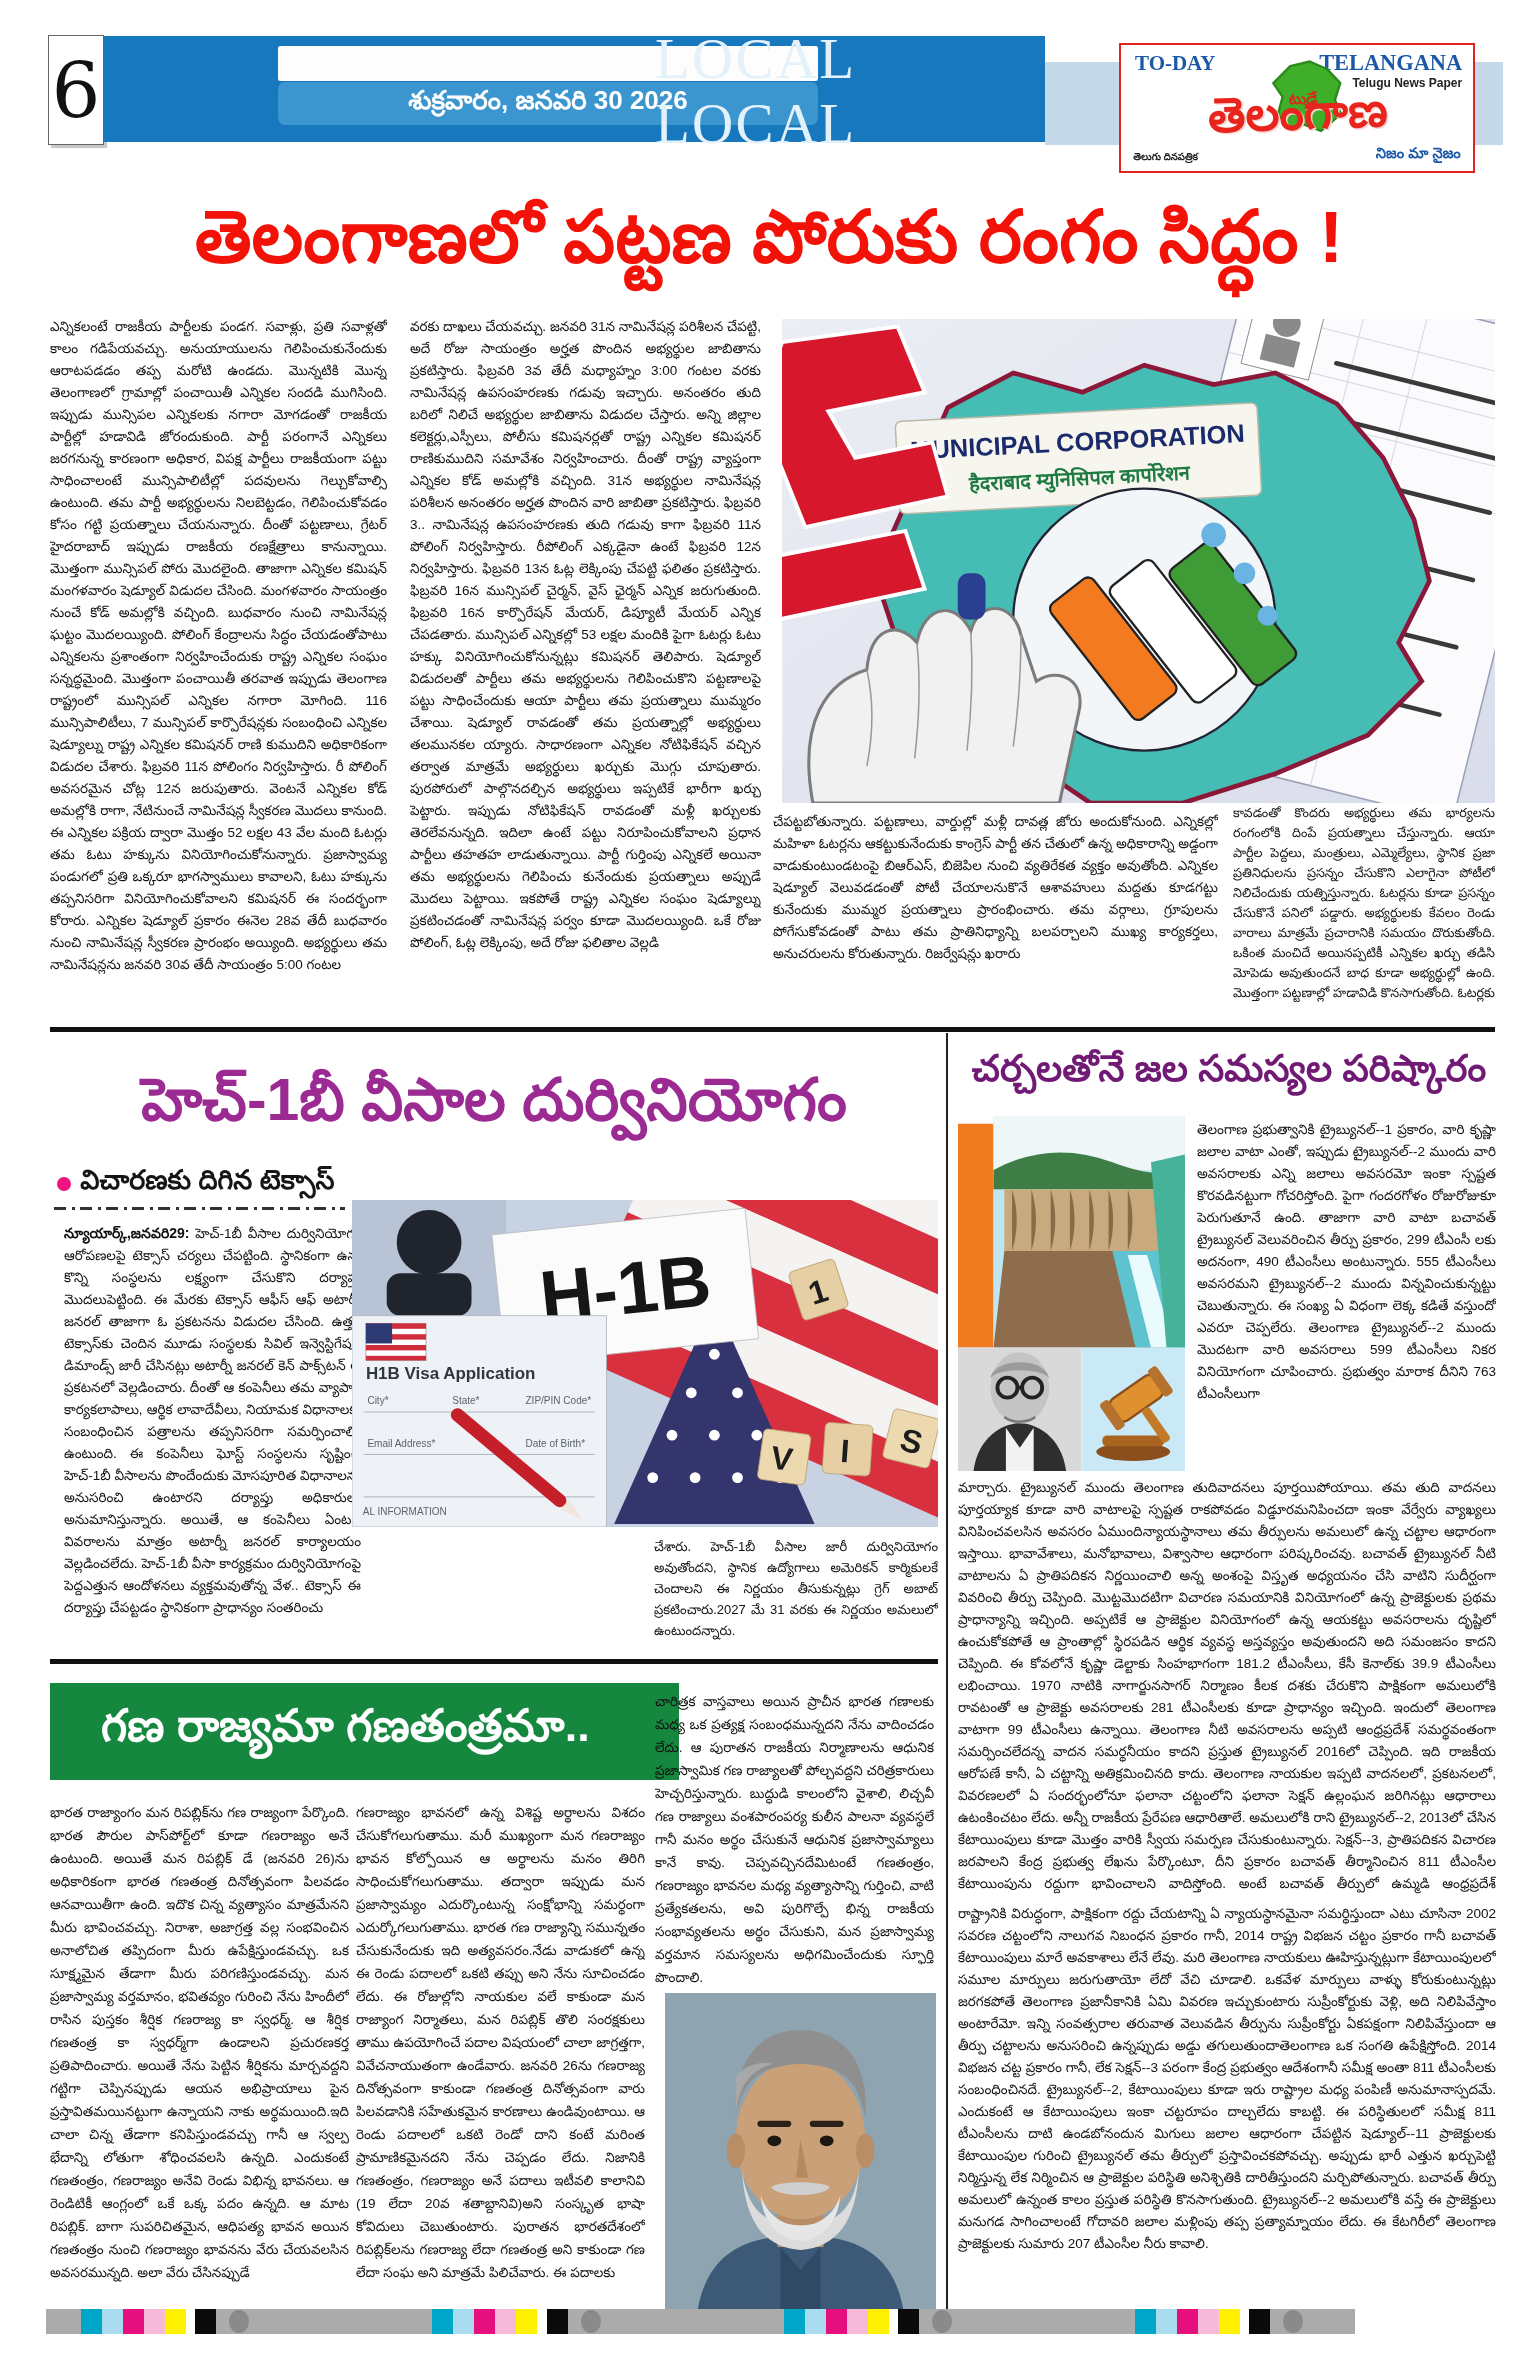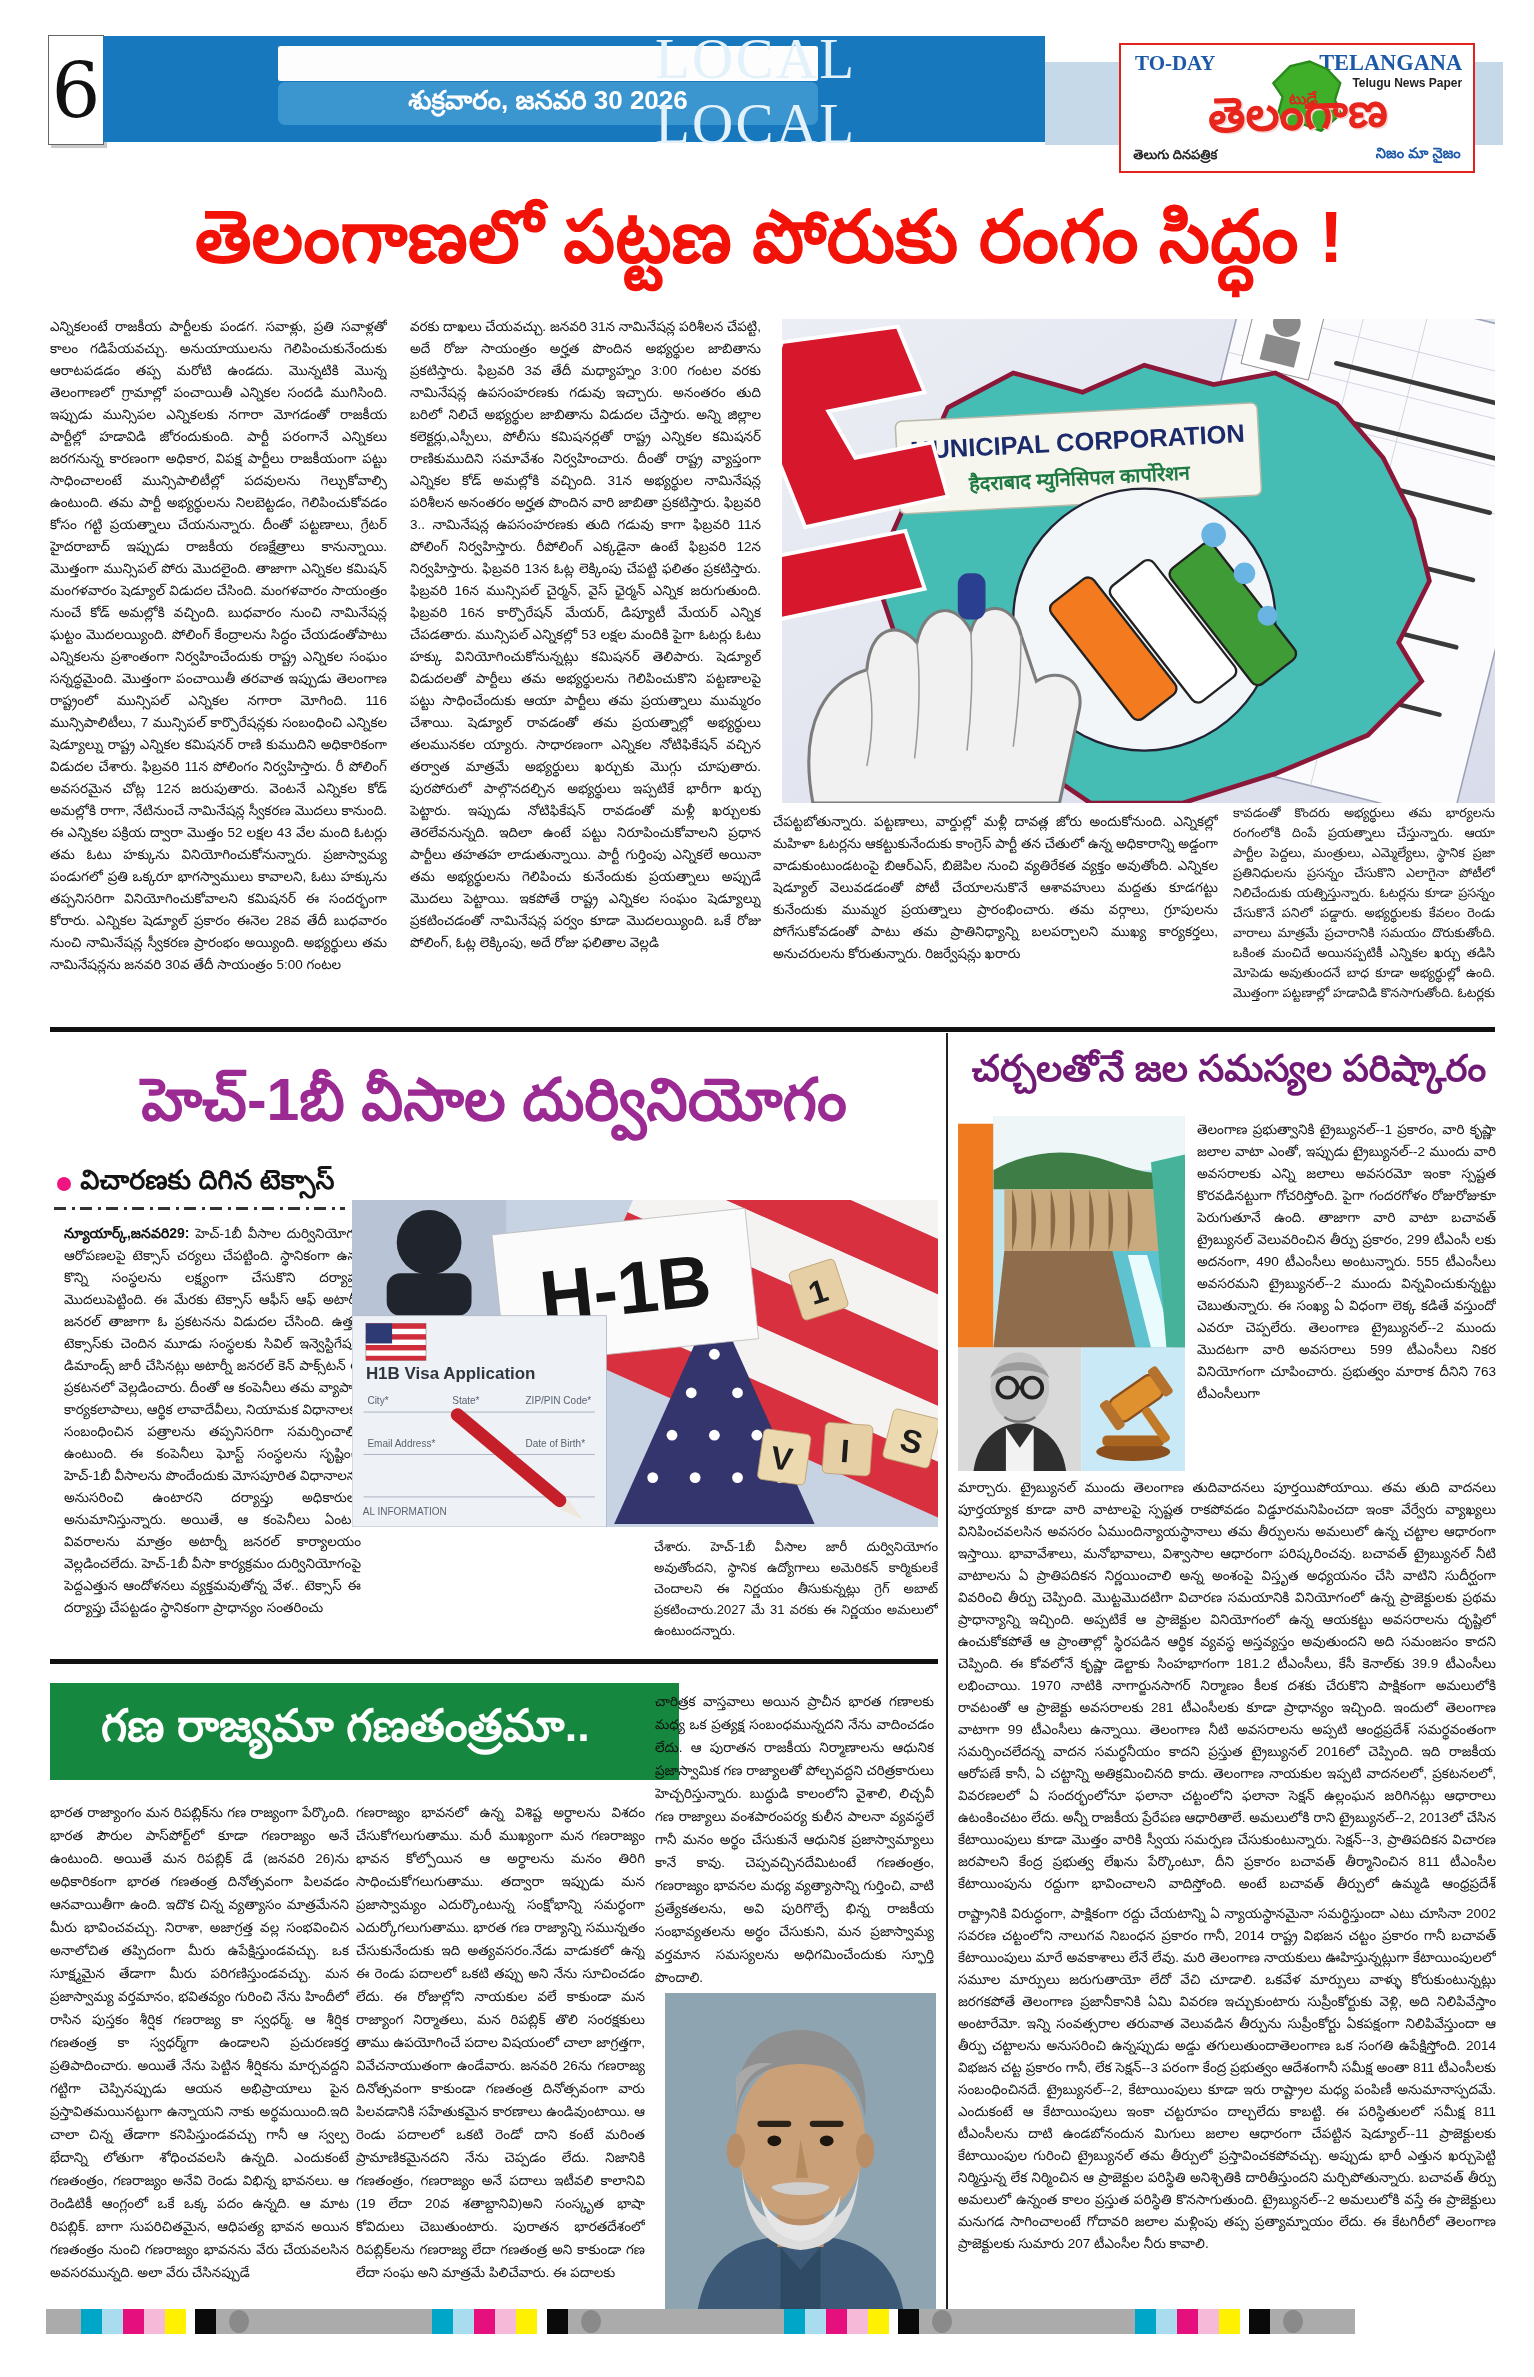--- a/index.html
+++ b/index.html
@@ -18,21 +18,21 @@
              font-family:"Liberation Serif",serif;font-size:57px;color:#e3f1fa;letter-spacing:2.3px;}
   .palepanel{left:1045px;top:62px;width:458px;height:83px;background:#c6d9e8;}
   .logobox{left:1119px;top:43px;width:352px;height:126px;background:#fff;border:2.3px solid #e0241d;}
   .logo-today{left:14px;top:6.2px;font-size:21px;font-weight:bold;color:#1c58a8;font-family:"Liberation Serif",serif;}
   .logo-tg{right:10.8px;top:4.6px;font-size:22.4px;font-weight:bold;color:#1c58a8;font-family:"Liberation Serif",serif;}
   .logo-tnp{right:10.8px;top:31px;font-size:12px;font-weight:bold;color:#222;}
   .logo-script{left:23px;top:40px;width:308px;text-align:center;font-size:48px;font-weight:bold;color:#e8251c;
                text-shadow:1.5px 1.5px 0 #f9d5d2;transform:rotate(-2deg);}
   .logo-map{left:146px;top:15.4px;}
   .logo-maplabel{left:168px;top:45px;font-size:15.4px;font-weight:bold;color:#e0241d;}
-  .logo-left{left:12.3px;bottom:6.2px;font-size:13px;font-weight:bold;color:#222;}
+  .logo-left{left:12.3px;bottom:6.2px;font-size:10px;font-weight:bold;color:#222;}
   .logo-right{right:12.3px;bottom:6.2px;font-size:14.6px;font-weight:bold;color:#1c58a8;}
   
   .mainhead{left:58px;top:188px;width:1422px;height:116px;color:#f31208;font-weight:bold;font-size:73px;
             display:flex;align-items:center;justify-content:center;white-space:nowrap;}
   .h1bhead{left:50px;top:1070px;width:888px;height:74px;color:#9b2a92;font-weight:bold;font-size:59px;
            display:flex;align-items:center;justify-content:center;white-space:nowrap;}
   .waterhead{left:959px;top:1041px;width:540px;height:65px;color:#701a75;font-weight:bold;font-size:37px;
              display:flex;align-items:center;justify-content:center;white-space:nowrap;}
   .ganabox{left:50px;top:1683px;width:595px;height:97px;background:#16873e;display:flex;align-items:center;padding-left:34px;}
   .ganahead{color:#ffffff;font-weight:bold;font-size:45px;padding-left:17px;white-space:nowrap;}

